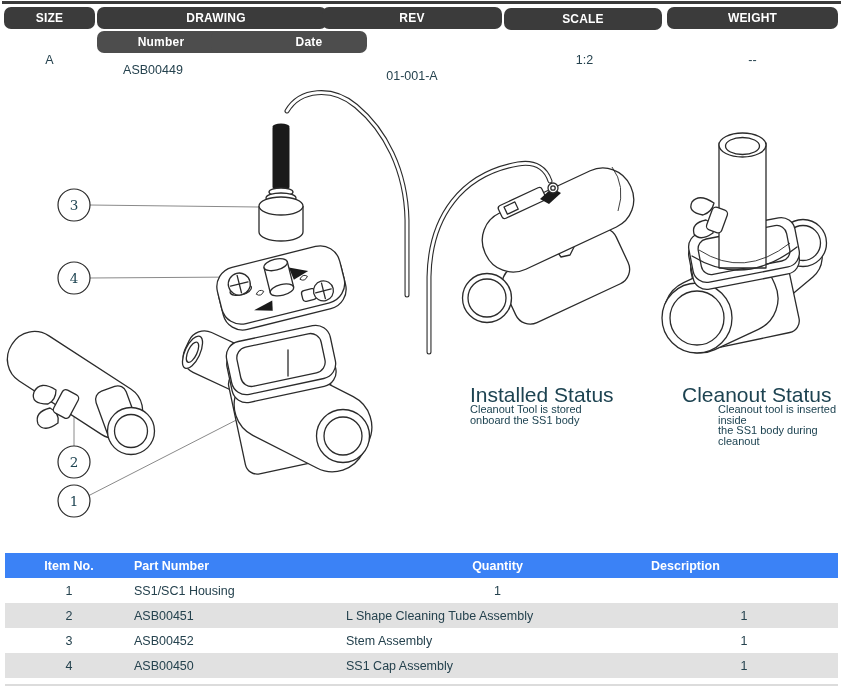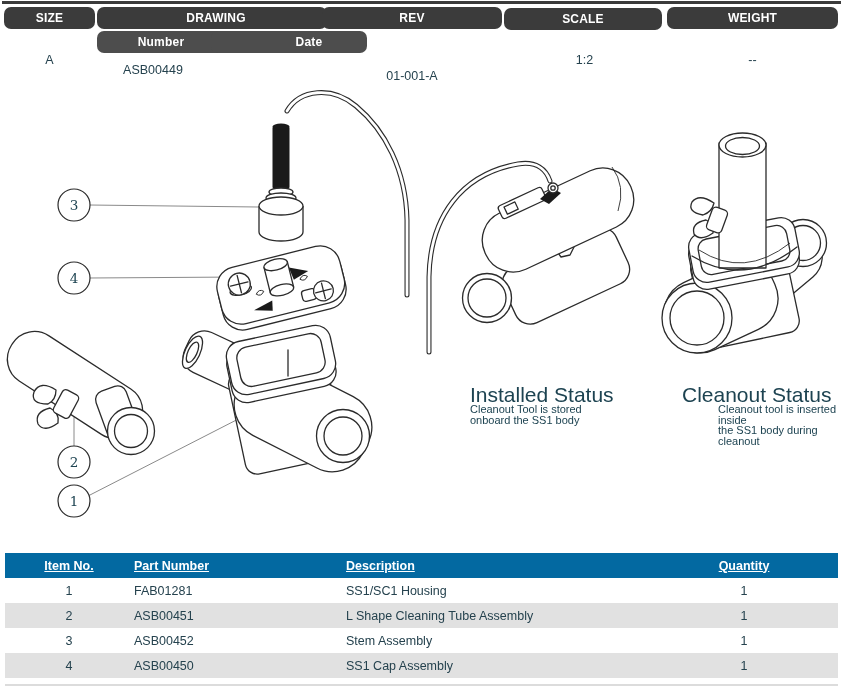--- a/index.html
+++ b/index.html
@@ -30,21 +30,21 @@
   .tubeO{fill:none;stroke:#2b2b2b;stroke-width:5;stroke-linecap:round;}
   .tubeI{fill:none;stroke:#ffffff;stroke-width:2.8;stroke-linecap:round;}
   .balloon{fill:#fff;stroke:#2b2b2b;stroke-width:1.2;}
   .balloon-num{font:13.5px "DejaVu Serif",serif;fill:#1d4351;text-anchor:middle;}
   
   .view-title{position:absolute;font-size:21px;color:#1d4351;}
   .view-cap{position:absolute;font-size:11px;line-height:10.5px;color:#1d4351;}
   
   .bom{position:absolute;left:5px;top:553px;width:833px;}
   .bom-row{display:grid;grid-template-columns:128px 212px 305px 188px;height:25px;}
-  .bom-head{background:#0369a1;color:#fff;font-weight:bold;font-size:13px;text-decoration:underline;}
+  .bom-head{background:#3b82f6;color:#fff;font-weight:bold;font-size:13px;}
   .bom-cell{display:flex;align-items:center;font-size:12.5px;}
   .c-center{justify-content:center;}
   .c-left{justify-content:flex-start;padding-left:1px;}
   .row-alt{background:#e1e1e1;}
   .bom-underline{position:absolute;left:5px;top:684px;width:833px;height:2px;background:#dcdcdc;}
 </style>
 </head>
 <body>
 
 <div class="sheet">
@@ -247,26 +247,25 @@
   <div class="view-title" style="left:682px;top:383px;">Cleanout Status</div>
   <div class="view-cap" style="left:718px;top:404px;">
     <div>Cleanout tool is inserted inside</div>
     <div>the SS1 body during cleanout</div>
   </div>
 
   <div class="bom">
     <div class="bom-row bom-head">
       <div class="bom-cell c-center">Item No.</div>
       <div class="bom-cell c-left">Part Number</div>
+      <div class="bom-cell c-center">Quantity</div>
       <div class="bom-cell c-left">Description</div>
-      <div class="bom-cell c-center">Quantity</div>
     </div>
     <div class="bom-row">
       <div class="bom-cell c-center">1</div>
-      <div class="bom-cell c-left">FAB01281</div>
       <div class="bom-cell c-left">SS1/SC1 Housing</div>
       <div class="bom-cell c-center">1</div>
     </div>
     <div class="bom-row row-alt">
       <div class="bom-cell c-center">2</div>
       <div class="bom-cell c-left">ASB00451</div>
       <div class="bom-cell c-left">L Shape Cleaning Tube Assembly</div>
       <div class="bom-cell c-center">1</div>
     </div>
     <div class="bom-row">

